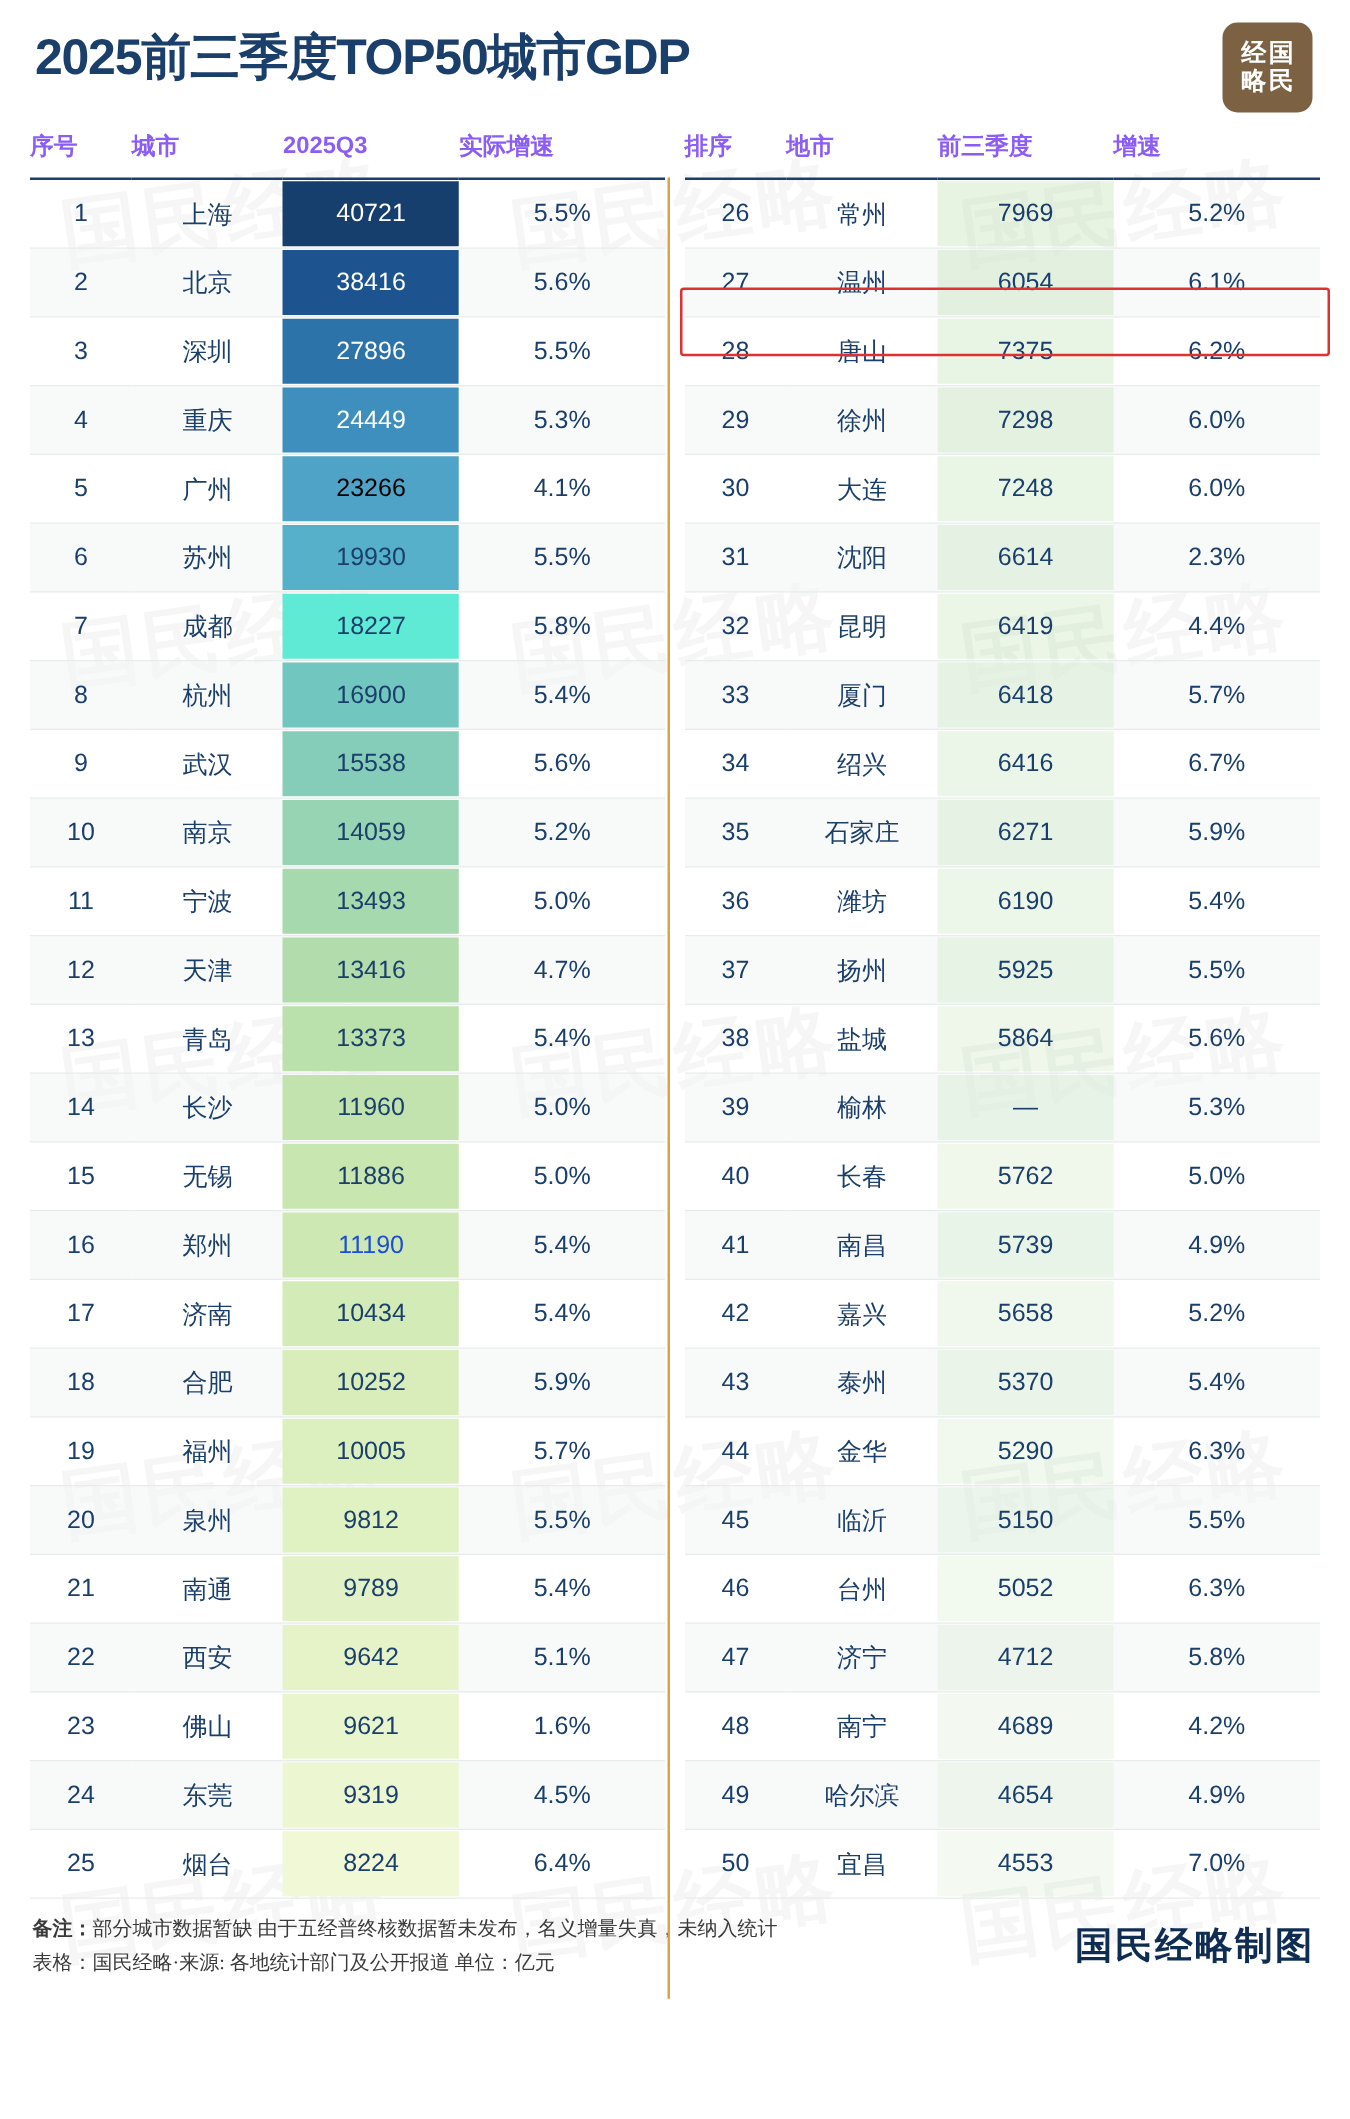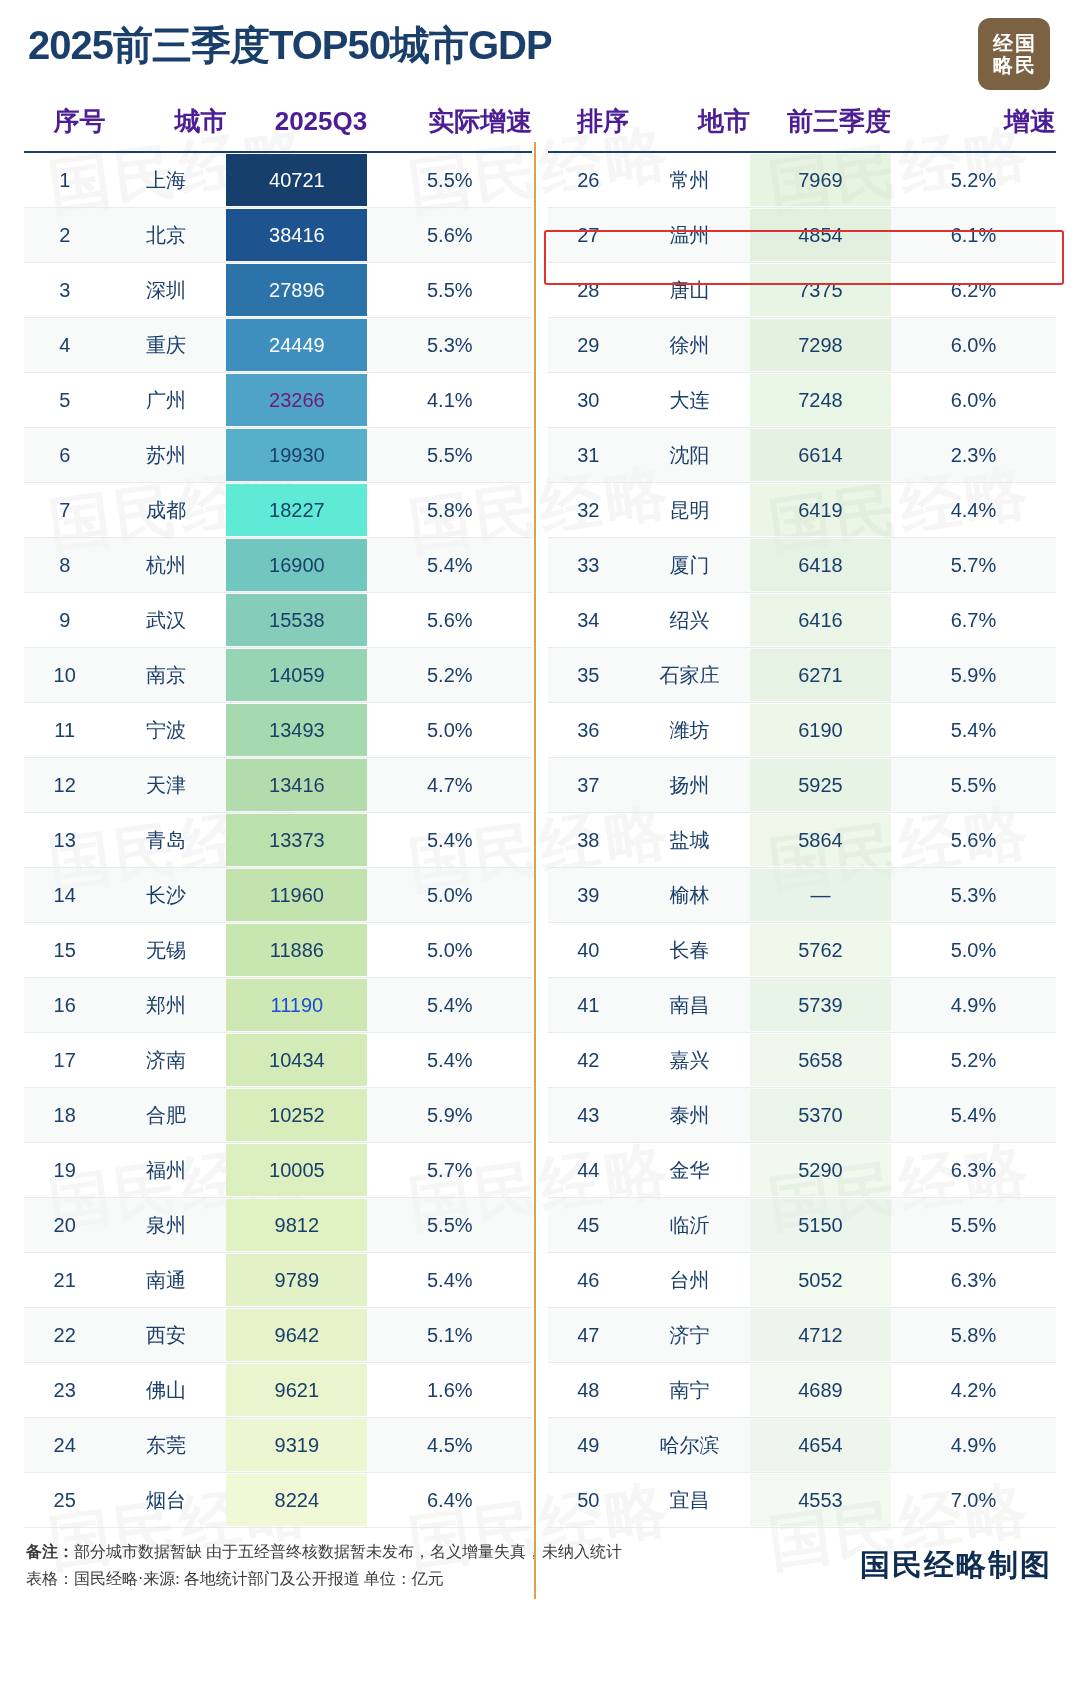--- a/index.html
+++ b/index.html
@@ -34,21 +34,21 @@
   .logo{
     width:72px;height:72px;border-radius:12px;background:#7c6242;color:#fff;
     display:flex;align-items:center;justify-content:center;flex:none;margin-right:6px;
     font-family:"Liberation Serif","DejaVu Serif",serif;
   }
   .logo .lg{display:flex;gap:2px;font-size:20px;line-height:1.1;font-weight:700;}
   .logo .col{display:flex;flex-direction:column;align-items:center;}
 
   table{border-collapse:collapse;width:100%;position:relative;z-index:2;table-layout:fixed;}
   thead th{
-    font-size:26px;font-weight:700;color:#4c1d95;padding:14px 0 12px;text-align:right;
+    font-size:19px;font-weight:700;color:#8b5cf6;padding:14px 0 12px;text-align:left;
     border-bottom:2.5px solid #1b3f6b;
   }
   tbody td{
     height:52px;text-align:center;font-size:20px;color:#1b3f6b;
     border-bottom:1px solid #e6ecea;
   }
   tbody tr:nth-child(even) td{background-color:rgba(243,246,245,.55);}
   .col-idx{width:74px;font-weight:700;}
   .col-city{width:110px;font-weight:700;}
   .col-val{width:128px;font-weight:600;}
@@ -163,21 +163,21 @@
           <td>2</td>
           <td>北京</td>
           <td style="padding:0">
             <span class="val-cell" style="background:#1d5490;color:#ffffff">38416</span>
           </td>
           <td>5.6%</td>
           <td class="sep"></td>
           <td>27</td>
           <td>温州</td>
           <td style="padding:0">
-            <span class="val-cell" style="background:rgba(176,219,160,0.293)">4854</span>
+            <span class="val-cell" style="background:rgba(176,219,160,0.293)">6054</span>
           </td>
           <td>6.1%</td>
         </tr>
         <tr class="highlight">
           <td>3</td>
           <td>深圳</td>
           <td style="padding:0">
             <span class="val-cell" style="background:#2b73a8;color:#ffffff">27896</span>
           </td>
           <td>5.5%</td>
@@ -201,21 +201,21 @@
           <td>徐州</td>
           <td style="padding:0">
             <span class="val-cell" style="background:rgba(176,219,160,0.280)">7298</span>
           </td>
           <td>6.0%</td>
         </tr>
         <tr>
           <td>5</td>
           <td>广州</td>
           <td style="padding:0">
-            <span class="val-cell" style="background:#4ea3c7;color:#701a75">23266</span>
+            <span class="val-cell" style="background:#4ea3c7;color:#000000">23266</span>
           </td>
           <td>4.1%</td>
           <td class="sep"></td>
           <td>30</td>
           <td>大连</td>
           <td style="padding:0">
             <span class="val-cell" style="background:rgba(176,219,160,0.273)">7248</span>
           </td>
           <td>6.0%</td>
         </tr>

